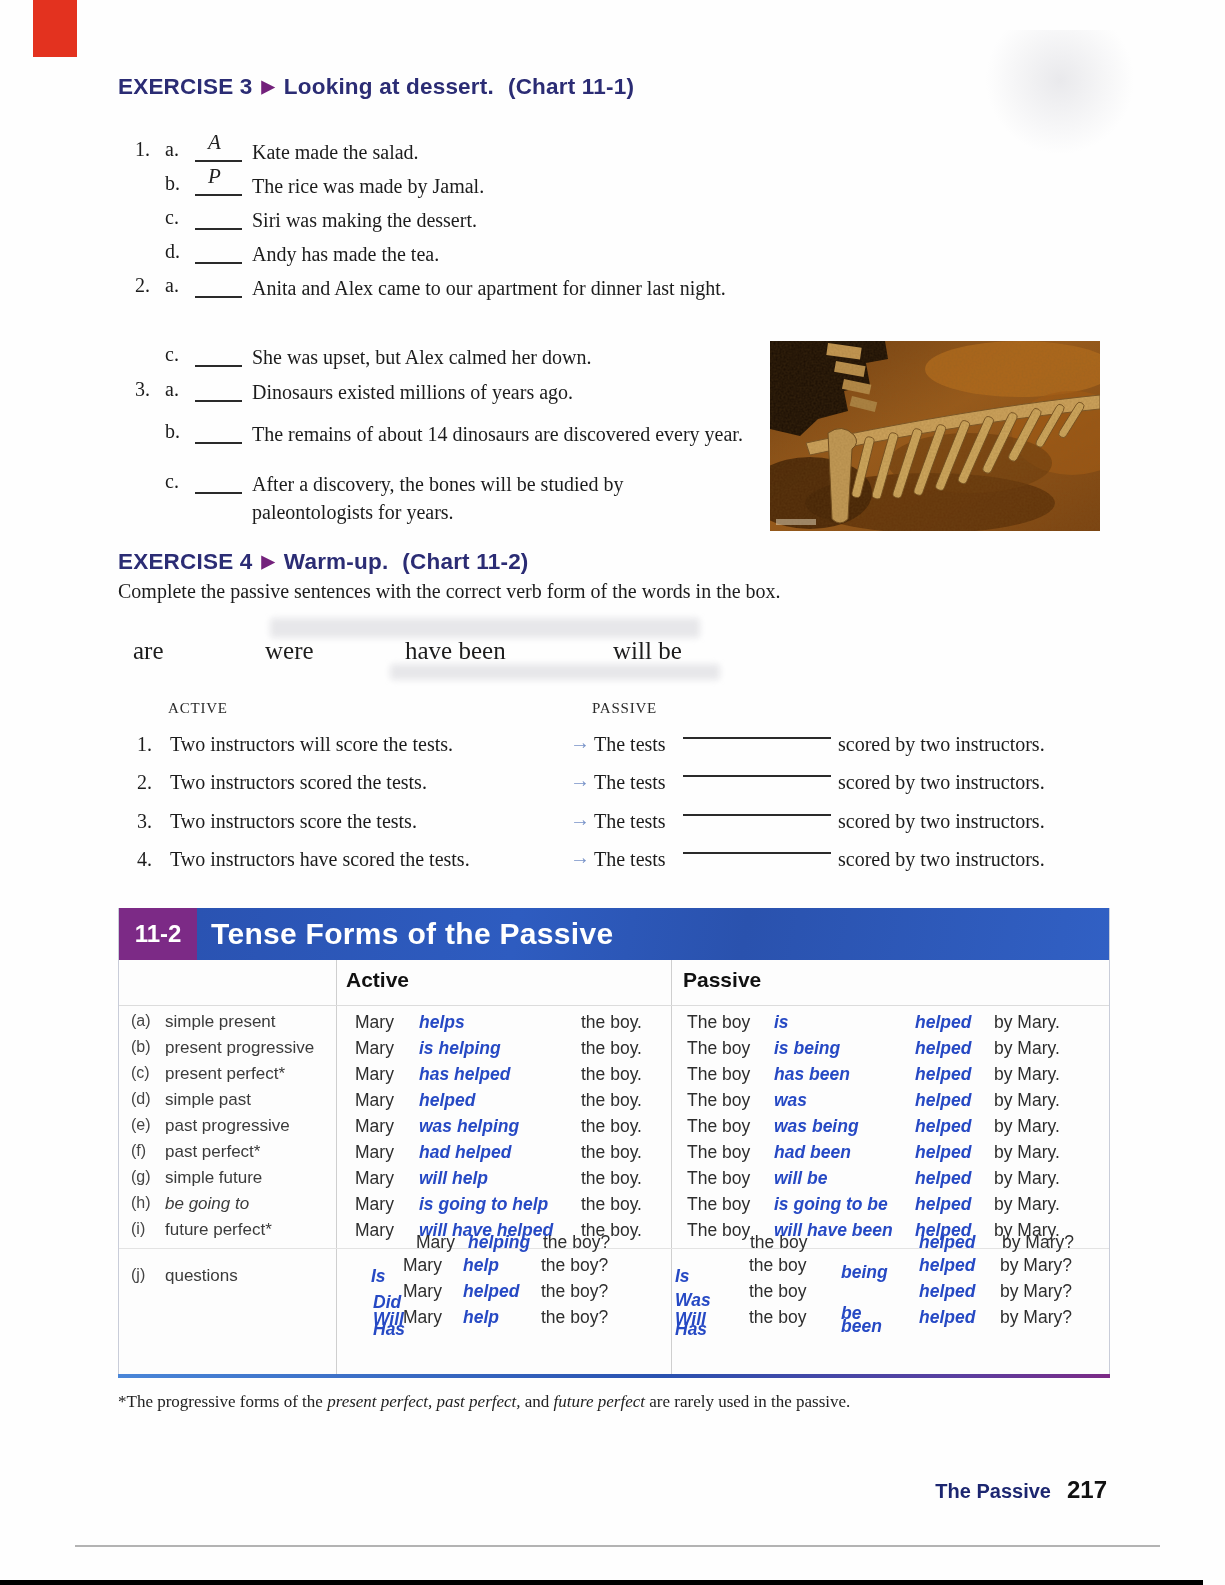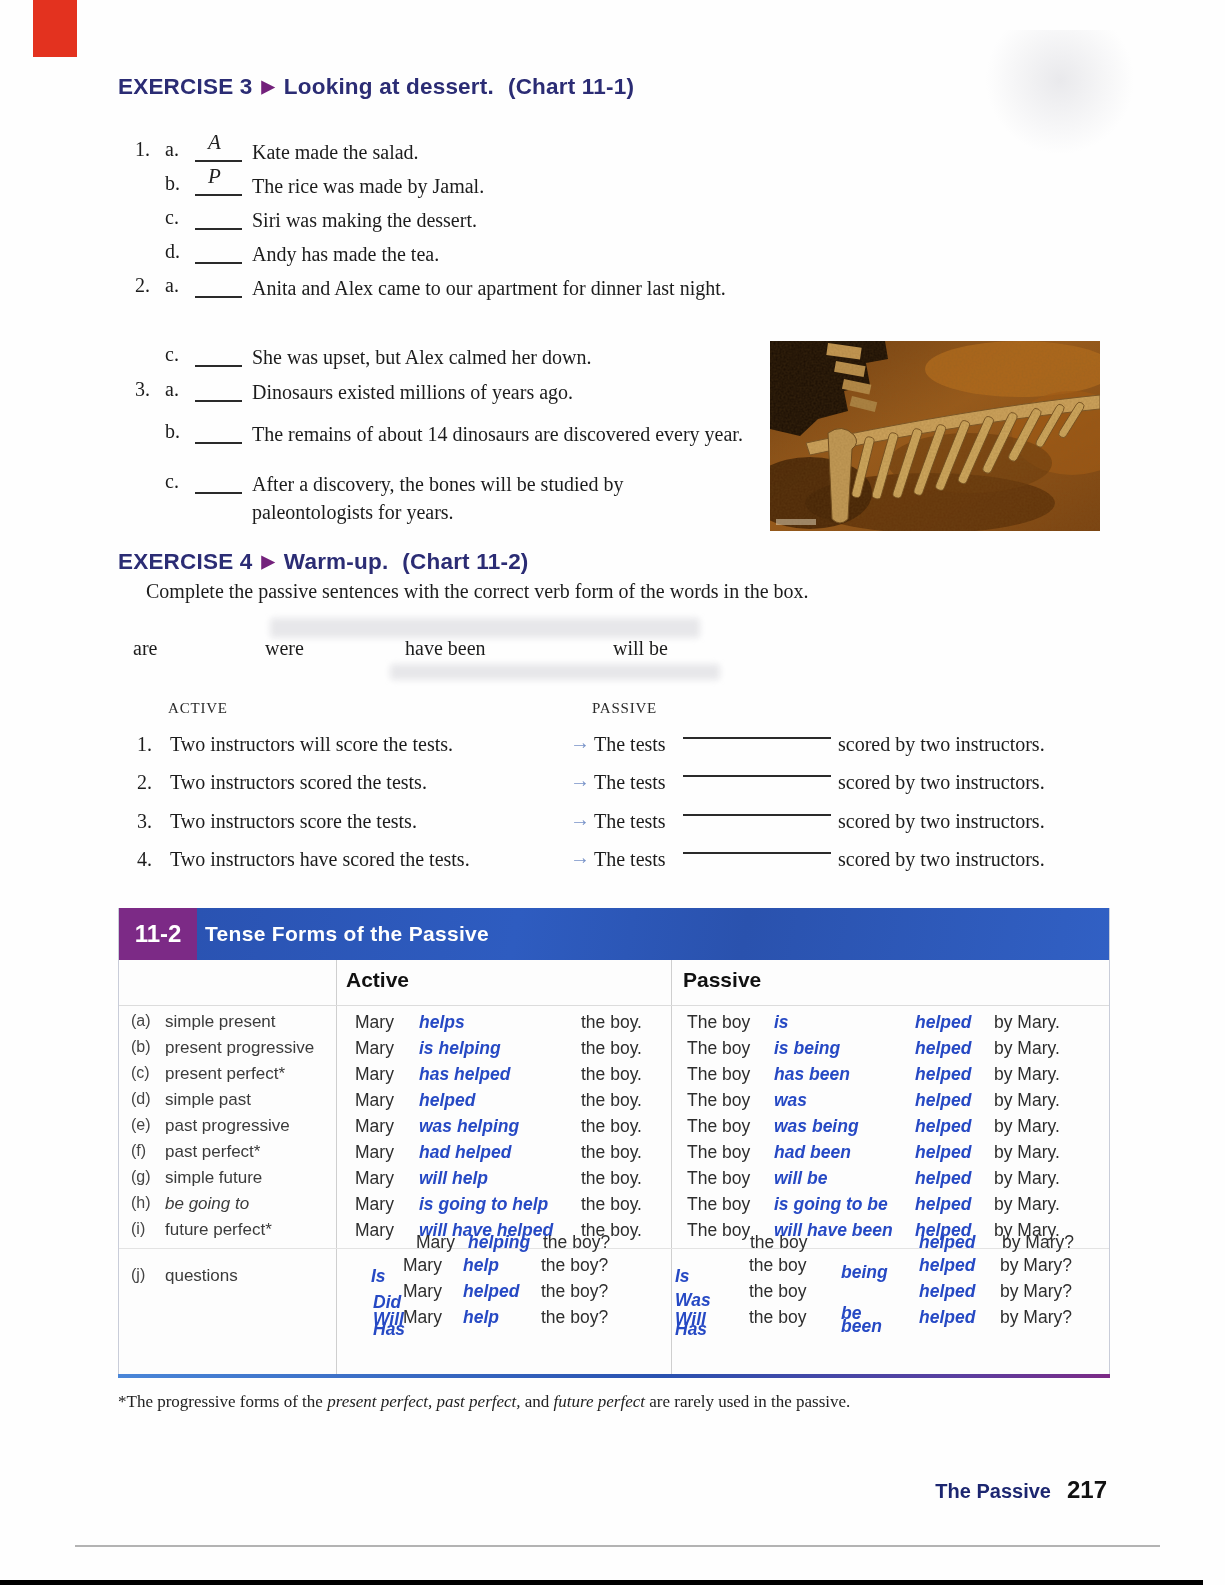--- a/index.html
+++ b/index.html
@@ -23,36 +23,36 @@
   .ex3-row .num{display:inline-block;width:30px;vertical-align:top;}
   .ex3-row .letter{display:inline-block;width:30px;vertical-align:top;}
   .blank{position:relative;display:inline-block;width:47px;height:22px;margin-right:10px;
          border-bottom:2px solid #2a2a2a;vertical-align:top;}
   .blank .answer{position:absolute;left:13px;top:-8px;font-style:italic;font-size:21px;color:#222;}
   .ex3-row .txt{display:inline-block;vertical-align:top;max-width:640px;white-space:normal;line-height:28px;}
   .ex3-row .txt.w500{max-width:500px;}
   .ex3-row .txt.w470{max-width:470px;}
 
   
-  .wu-word{font-size:20px;}
+  .wu-word{font-size:25px;}
   .col-label{font-size:15px;letter-spacing:.8px;color:#2b2b2b;}
   .wu-row span{position:absolute;font-size:20px;white-space:nowrap;}
   .wu-arrow{color:#7792c8;font-size:20px;}
   .wu-blank{position:absolute;height:22px;border-bottom:2px solid #2a2a2a;}
   .showthrough{position:absolute;background:#e7e7ea;filter:blur(3px);border-radius:4px;}
 
   
   .t112{position:absolute;left:118px;top:908px;width:990px;height:470px;
         border-left:1px solid #c9cdd9;border-right:1px solid #c9cdd9;background:#fdfdfd;
         font-family:"Liberation Sans",sans-serif;}
   .t112 .bar{position:absolute;left:0;top:0;width:100%;height:52px;display:flex;}
   .t112 .badge{width:78px;background:#7c2a86;color:#fff;font-weight:bold;font-size:24px;
                display:flex;align-items:center;justify-content:center;}
   .t112 .bar-title{flex:1;background:linear-gradient(100deg,#2a53b2 0%,#2e5cc0 35%,#2a52ae 60%,#3160c4 100%);
-               color:#fff;font-weight:bold;font-size:21px;display:flex;align-items:center;padding-left:8px;letter-spacing:.3px;}
+               color:#fff;font-weight:bold;font-size:30px;display:flex;align-items:center;padding-left:14px;letter-spacing:.3px;}
   .t112 .vline{position:absolute;top:52px;height:414px;width:1px;background:#cfcfcf;}
   .t112 .hline{position:absolute;left:0;width:100%;height:1px;background:#dcdcdc;}
   .t112 .col-head{position:absolute;top:60px;font-weight:bold;font-size:21px;color:#111;}
   .t112 .bottom-bar{position:absolute;left:-1px;bottom:0;width:992px;height:4px;
         background:linear-gradient(90deg,#4a86d8 0%,#2a52b0 55%,#5b3fa0 85%,#7c2a86 100%);}
   .trow{position:absolute;left:0;width:100%;height:26px;}
   .trow span{position:absolute;white-space:nowrap;font-size:17.5px;color:#2e2e2e;}
   .tkey{left:12px;color:#444 !important;font-size:16px !important;}
   .ttense{left:46px;color:#3b3b3b !important;font-size:17px !important;}
   .ttense.it{font-style:italic;text-align:center;}
@@ -147,21 +147,21 @@
       <rect x="308" y="62" width="8" height="40" rx="4" transform="rotate(32 312 62)"></rect>
     </g>
     <path d="M58,92 q14,-10 26,2 q6,8 -2,14 l-4,70 q-8,8 -16,0 z" fill="#c49c58" stroke="#6d4a1e"></path>
     <rect width="330" height="190" filter="url(#grain)" opacity="0.5"></rect>
     <rect x="6" y="178" width="40" height="6" fill="#e8dcc0" opacity="0.5"></rect>
   </svg>
 
   <div class="abs ex-head" style="left:118px;top:549px;">
     <span>EXERCISE 4</span><span class="marker">▶</span><span>Warm-up.</span><span class="chart-ref">(Chart 11-2)</span>
   </div>
-  <div class="abs instr" style="left:118px;top:580px;margin-left:28px;">Complete the passive sentences with the correct verb form of the words in the box.</div>
+  <div class="abs instr" style="left:118px;top:580px;">Complete the passive sentences with the correct verb form of the words in the box.</div>
 
   <div class="showthrough" style="left:270px;top:618px;width:430px;height:20px;"></div>
   <div class="showthrough" style="left:390px;top:664px;width:330px;height:16px;"></div>
   <div class="abs wu-word" style="left:133px;top:637px;">are</div>
   <div class="abs wu-word" style="left:265px;top:637px;">were</div>
   <div class="abs wu-word" style="left:405px;top:637px;">have been</div>
   <div class="abs wu-word" style="left:613px;top:637px;">will be</div>
 
   <div class="abs col-label" style="left:168px;top:700px;">ACTIVE</div>
   <div class="abs col-label" style="left:592px;top:700px;">PASSIVE</div>

